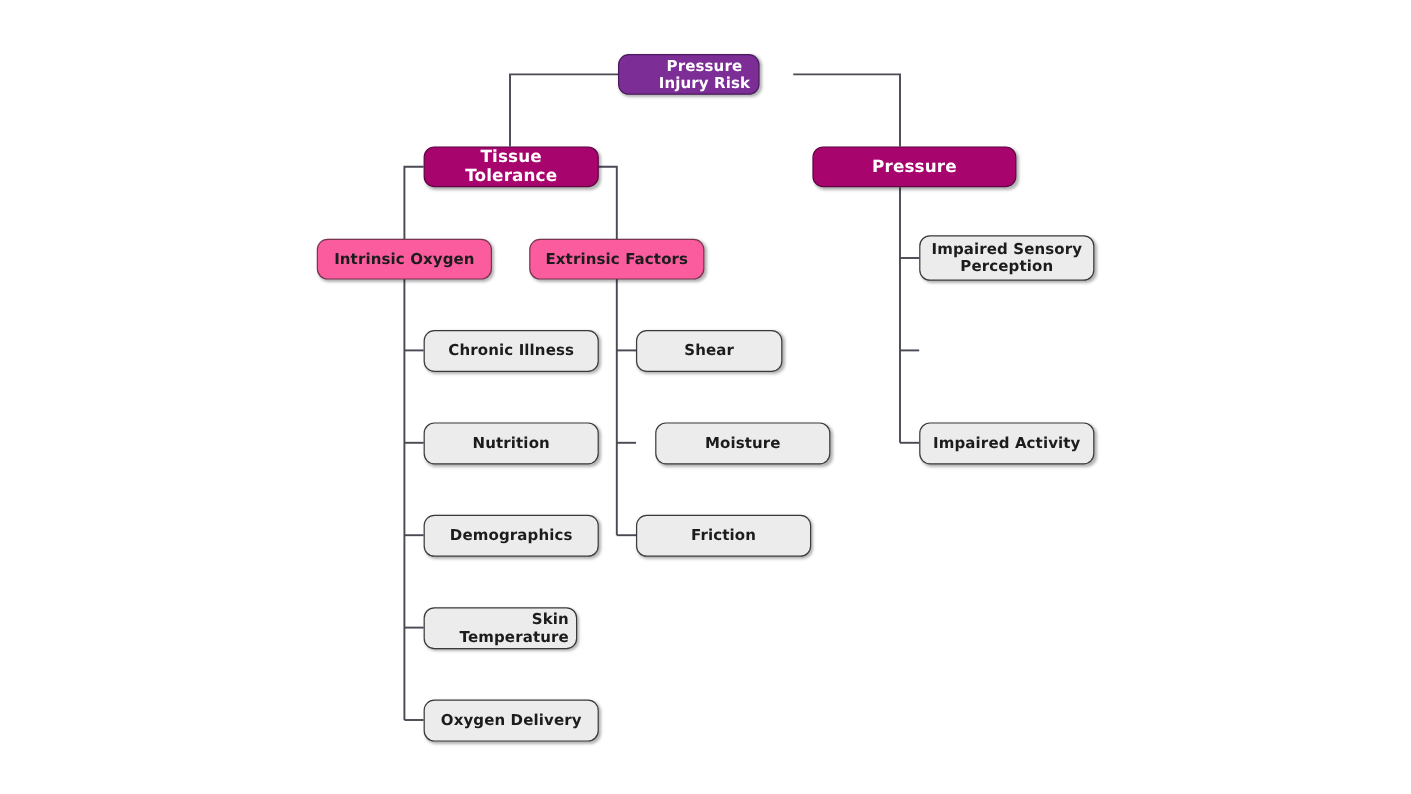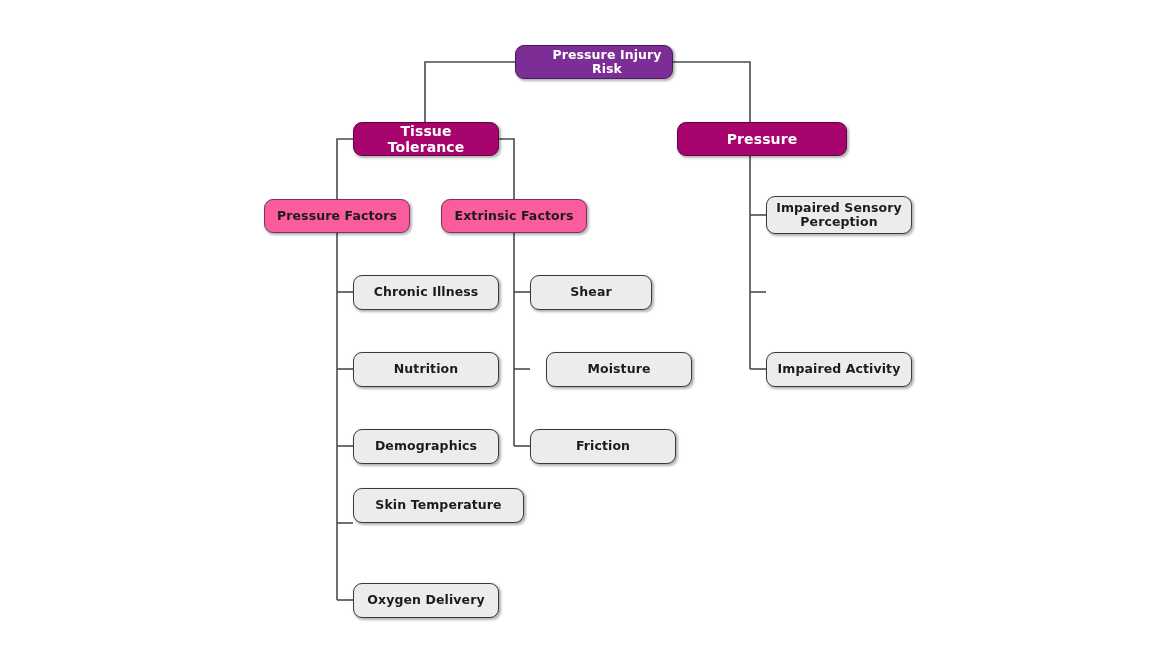--- a/index.html
+++ b/index.html
@@ -92,50 +92,50 @@
       <path d="M 514 216 L 514 446" fill="none" stroke="#4a4a55" stroke-width="1.6" stroke-linecap="butt"></path>
       <path d="M 514 292 L 530 292" fill="none" stroke="#4a4a55" stroke-width="1.6" stroke-linecap="butt"></path>
       <path d="M 514 369 L 530 369" fill="none" stroke="#4a4a55" stroke-width="1.6" stroke-linecap="butt"></path>
       <path d="M 514 446 L 530 446" fill="none" stroke="#4a4a55" stroke-width="1.6" stroke-linecap="butt"></path>
       <path d="M 750 156 L 750 369" fill="none" stroke="#4a4a55" stroke-width="1.6" stroke-linecap="butt"></path>
       <path d="M 750 215 L 766 215" fill="none" stroke="#4a4a55" stroke-width="1.6" stroke-linecap="butt"></path>
       <path d="M 750 292 L 766 292" fill="none" stroke="#4a4a55" stroke-width="1.6" stroke-linecap="butt"></path>
       <path d="M 750 369 L 766 369" fill="none" stroke="#4a4a55" stroke-width="1.6" stroke-linecap="butt"></path>
     </svg>
 
-  <div class="node node-root" style="left:515px; top:45px; width:158px; height:34px;padding-left:32px;">
+  <div class="node node-root" style="left:515px; top:45px; width:118px; height:34px;padding-left:32px;">
     <span>Pressure Injury Risk</span>
   </div>
 
   <div class="node node-branch" style="left:353px; top:122px; width:146px; height:34px;">
     <span>Tissue Tolerance</span>
   </div>
 
   <div class="node node-branch" style="left:677px; top:122px; width:170px; height:34px;">
     <span>Pressure</span>
   </div>
 
   <div class="node node-sub" style="left:264px; top:199px; width:146px; height:34px;">
-    <span>Pressure Factors</span>
+    <span>Intrinsic Oxygen</span>
   </div>
 
   <div class="node node-sub" style="left:441px; top:199px; width:146px; height:34px;">
     <span>Extrinsic Factors</span>
   </div>
 
   <div class="node node-leaf" style="left:353px; top:275px; width:146px; height:35px;">
     <span>Chronic Illness</span>
   </div>
   <div class="node node-leaf" style="left:353px; top:352px; width:146px; height:35px;">
     <span>Nutrition</span>
   </div>
   <div class="node node-leaf" style="left:353px; top:429px; width:146px; height:35px;">
     <span>Demographics</span>
   </div>
-  <div class="node node-leaf" style="left:353px; top:488px; width:171px; height:35px;">
+  <div class="node node-leaf" style="left:353px; top:506px; width:128px; height:35px;text-align:right;">
     <span>Skin Temperature</span>
   </div>
   <div class="node node-leaf" style="left:353px; top:583px; width:146px; height:35px;align-items:center;">
     <span>Oxygen Delivery</span>
   </div>
 
   <div class="node node-leaf" style="left:530px; top:275px; width:122px; height:35px;">
     <span>Shear</span>
   </div>
   <div class="node node-leaf" style="left:530px; top:352px; width:146px; height:35px;margin-left:16px;">

